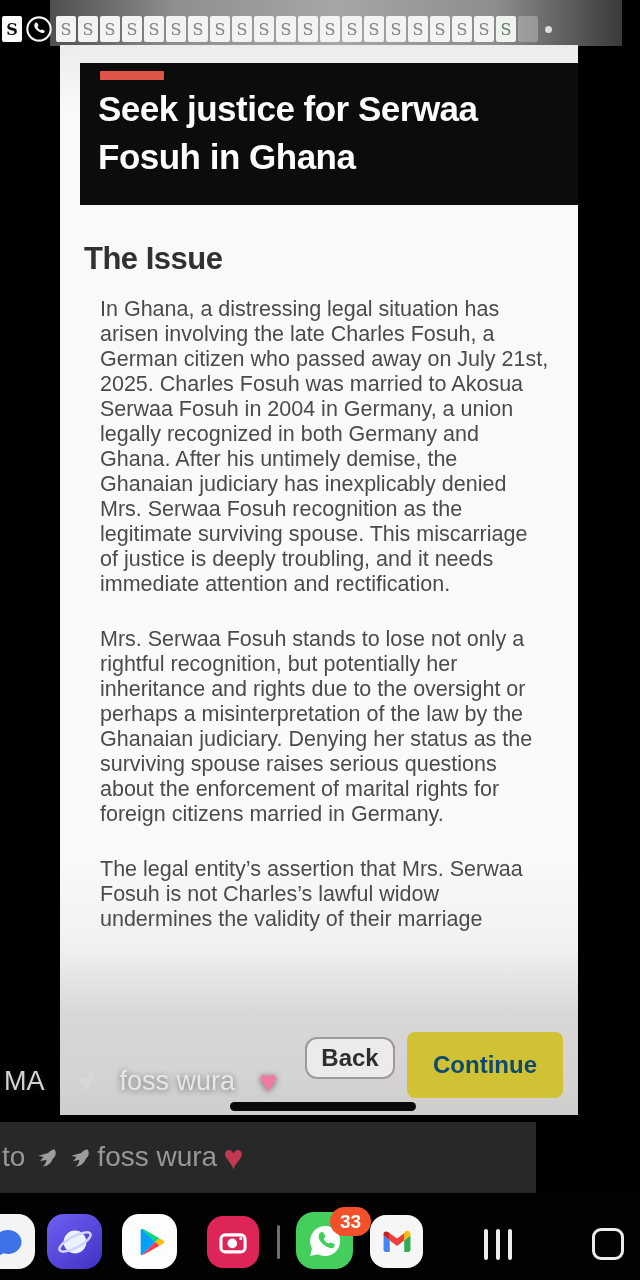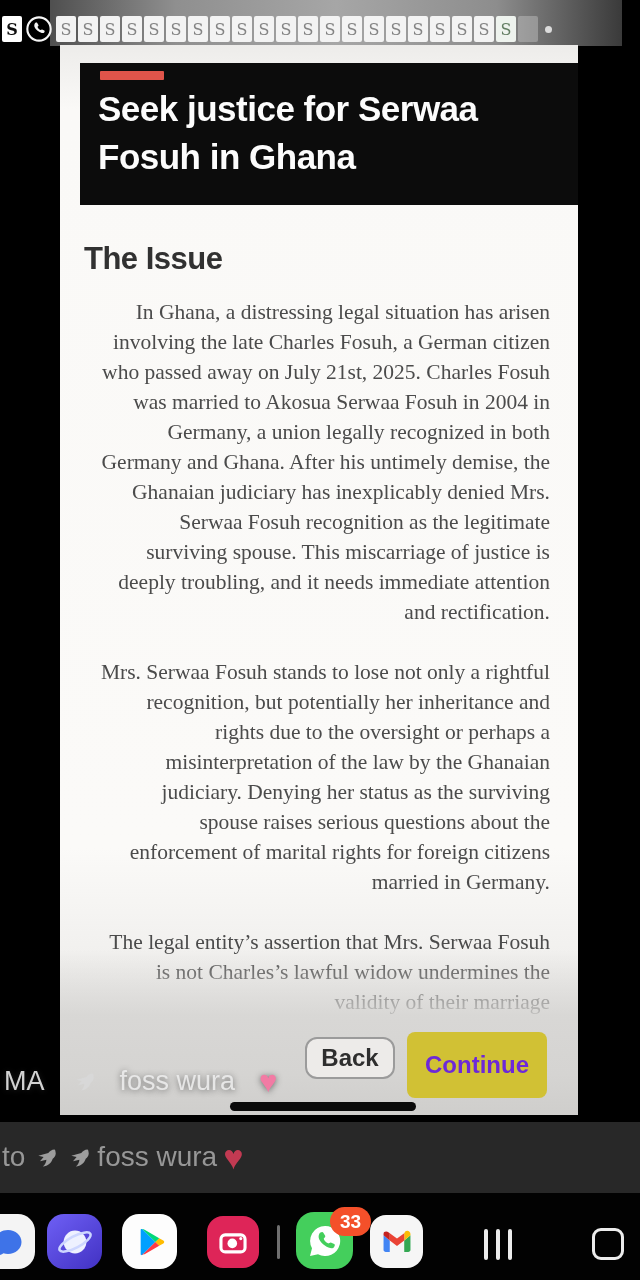--- a/index.html
+++ b/index.html
@@ -22,45 +22,45 @@
   
   .card{position:absolute;left:60px;top:45px;width:518px;height:1070px;overflow:hidden;
     background:linear-gradient(180deg,#edecea 0%,#faf9f7 6%,#fbfaf8 75%,#e2e1df 100%);}
   .header-box{position:absolute;left:20px;top:18px;width:540px;height:142px;background:#0c0c0c;}
   .accent-bar{position:absolute;left:20px;top:8px;width:64px;height:9px;border-radius:1px;}
   .petition-title{position:absolute;left:18px;top:22px;width:445px;color:#fcfcfc;
     font-size:35px;font-weight:bold;line-height:48px;letter-spacing:-0.5px;}
   .section-heading{position:absolute;left:24px;top:196px;font-size:31px;font-weight:bold;
     color:#313131;letter-spacing:-0.5px;}
   .paragraphs{position:absolute;left:40px;top:252px;width:450px;
-    font-family:Liberation Serif, serif;font-size:21.5px;line-height:30px;color:#4b4b4b;text-align:right;}
+    font-family:Liberation Sans, sans-serif;font-size:21.5px;line-height:25px;color:#4b4b4b;}
   .paragraphs p{margin:0 0 30px 0;}
   .bottom-fade{position:absolute;left:0;bottom:0;width:100%;height:165px;z-index:2;
     background:linear-gradient(180deg,rgba(213,212,210,0) 0%,rgba(213,212,210,.85) 40%,#d5d4d2 75%,#cfcecc 100%);}
   .back-btn{position:absolute;left:245px;top:992px;width:90px;height:42px;z-index:3;
     border-radius:12px;background:#edebe9;border:2px solid #9b9b9b;box-sizing:border-box;
     font-family:"Liberation Sans",sans-serif;font-size:24px;font-weight:bold;color:#2e2e2e;
     display:flex;align-items:center;justify-content:center;cursor:pointer;}
-  .continue-btn{position:absolute;left:347px;top:987px;width:140px;height:66px;z-index:3;
+  .continue-btn{position:absolute;left:347px;top:987px;width:156px;height:66px;z-index:3;
     border-radius:8px;border:none;font-family:"Liberation Sans",sans-serif;
-    font-size:24px;font-weight:bold;color:#6d28d9;
+    font-size:24px;font-weight:bold;color:#0c4a6e;
     display:flex;align-items:center;justify-content:center;cursor:pointer;padding-left:6px;}
   .home-indicator{position:absolute;left:170px;top:1057px;width:186px;height:9px;
     border-radius:5px;background:#0a0a0a;z-index:4;}
 
   
   .photo-label{position:absolute;left:0;top:1012px;z-index:6;color:#fff;font-size:29px;font-weight:bold;
     background:rgba(8,8,8,.93);padding:3px 12px 8px 6px;border-radius:0 10px 10px 0;
     text-shadow:0 0 6px rgba(0,0,0,.8);}
   .reply-line{position:absolute;left:4px;top:1066px;z-index:6;display:flex;align-items:center;gap:24px;
     font-size:27px;color:rgba(238,238,238,.88);text-shadow:0 1px 6px rgba(50,50,50,.65);}
   .heart{font-size:31px;line-height:1;}
   .dove{width:27px;height:27px;flex:none;}
 
-  .caption-band{position:absolute;left:0;top:1122px;width:640px;height:71px;background:#282828;}
+  .caption-band{position:absolute;left:0;top:1122px;width:536px;height:71px;background:#282828;}
   .caption-text{position:absolute;left:2px;top:18px;display:flex;align-items:center;gap:6px;
     font-size:28px;color:#979797;}
 
   
   .navbar{position:absolute;left:0;top:1193px;width:640px;height:87px;background:#020202;}
   .squircle{position:absolute;border-radius:17px;display:flex;align-items:center;justify-content:center;}
   .app-messages{left:-20px;top:21px;width:55px;height:55px;background:#f4f4f4;}
   .app-internet{left:47px;top:21px;width:55px;height:55px;background:linear-gradient(140deg,#6a5bf0 10%,#4636c8 90%);}
   .app-play{left:122px;top:21px;width:55px;height:55px;background:#fdfdfd;}
   .app-camera{left:207px;top:23px;width:52px;height:52px;border-radius:16px;}

